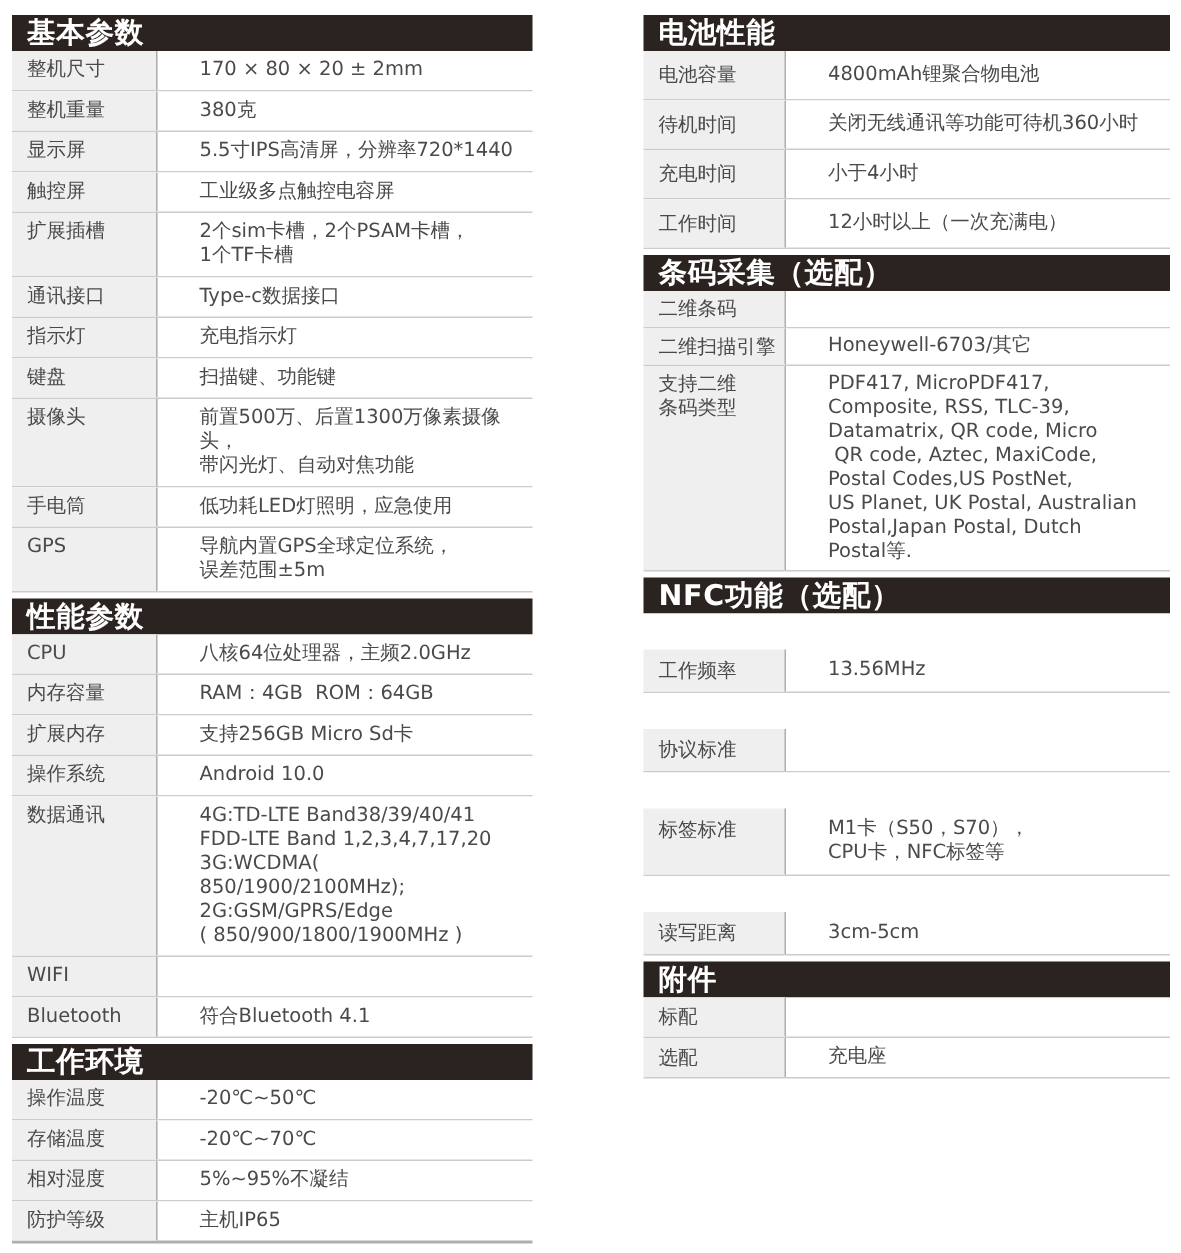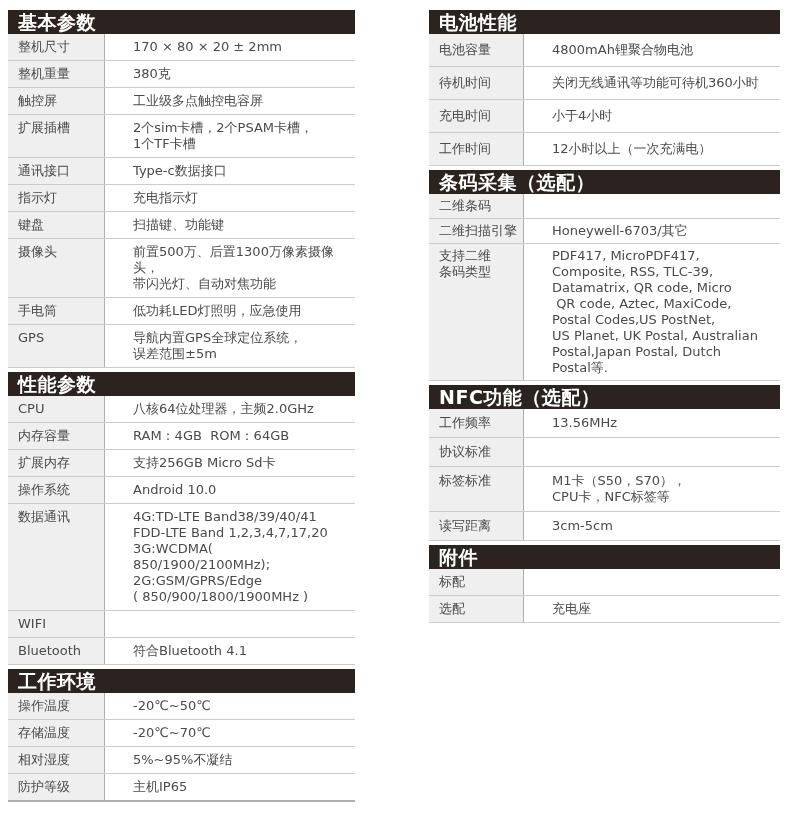--- a/index.html
+++ b/index.html
@@ -48,21 +48,21 @@
   .line{
     font-size:13px;
     line-height:16px;
     color:var(--text,#4a4a4a);
     white-space:pre-wrap;
   }
   
   .col-1 .cell.label{width:95px;flex:0 0 95px;font-family:Liberation Serif, serif;}
   .col-1 .cell{padding-top:8px;padding-bottom:8px;}
   .col-1 .sec-barcode .cell{padding-top:4px;padding-bottom:4px;}
-  .col-1 .sec-nfc .cell{padding-top:6px;padding-bottom:6px;}
+  .col-1 .sec-nfc .cell{padding-top:6px;padding-bottom:6px;margin-top:24px;}
   .col-1 .sec-accessories .cell{padding-top:5px;padding-bottom:5px;}
   
   .sec-environment .row:last-child{border-bottom:2px solid var(--divider,#aeaeae);}
 </style>
 </head>
 <body>
 
 <div class="page">
   <div class="col col-0">
       <div class="section sec-basic">
@@ -78,20 +78,28 @@
         <div class="row">
           <div class="cell label">
             <div class="line">整机重量</div>
           </div>
           <div class="cell value">
             <div class="line">380克</div>
           </div>
         </div>
         <div class="row">
           <div class="cell label">
+            <div class="line">显示屏</div>
+          </div>
+          <div class="cell value">
+            <div class="line">5.5寸IPS高清屏，分辨率720*1440</div>
+          </div>
+        </div>
+        <div class="row">
+          <div class="cell label">
             <div class="line">触控屏</div>
           </div>
           <div class="cell value">
             <div class="line">工业级多点触控电容屏</div>
           </div>
         </div>
         <div class="row">
           <div class="cell label">
             <div class="line">扩展插槽</div>
           </div>

